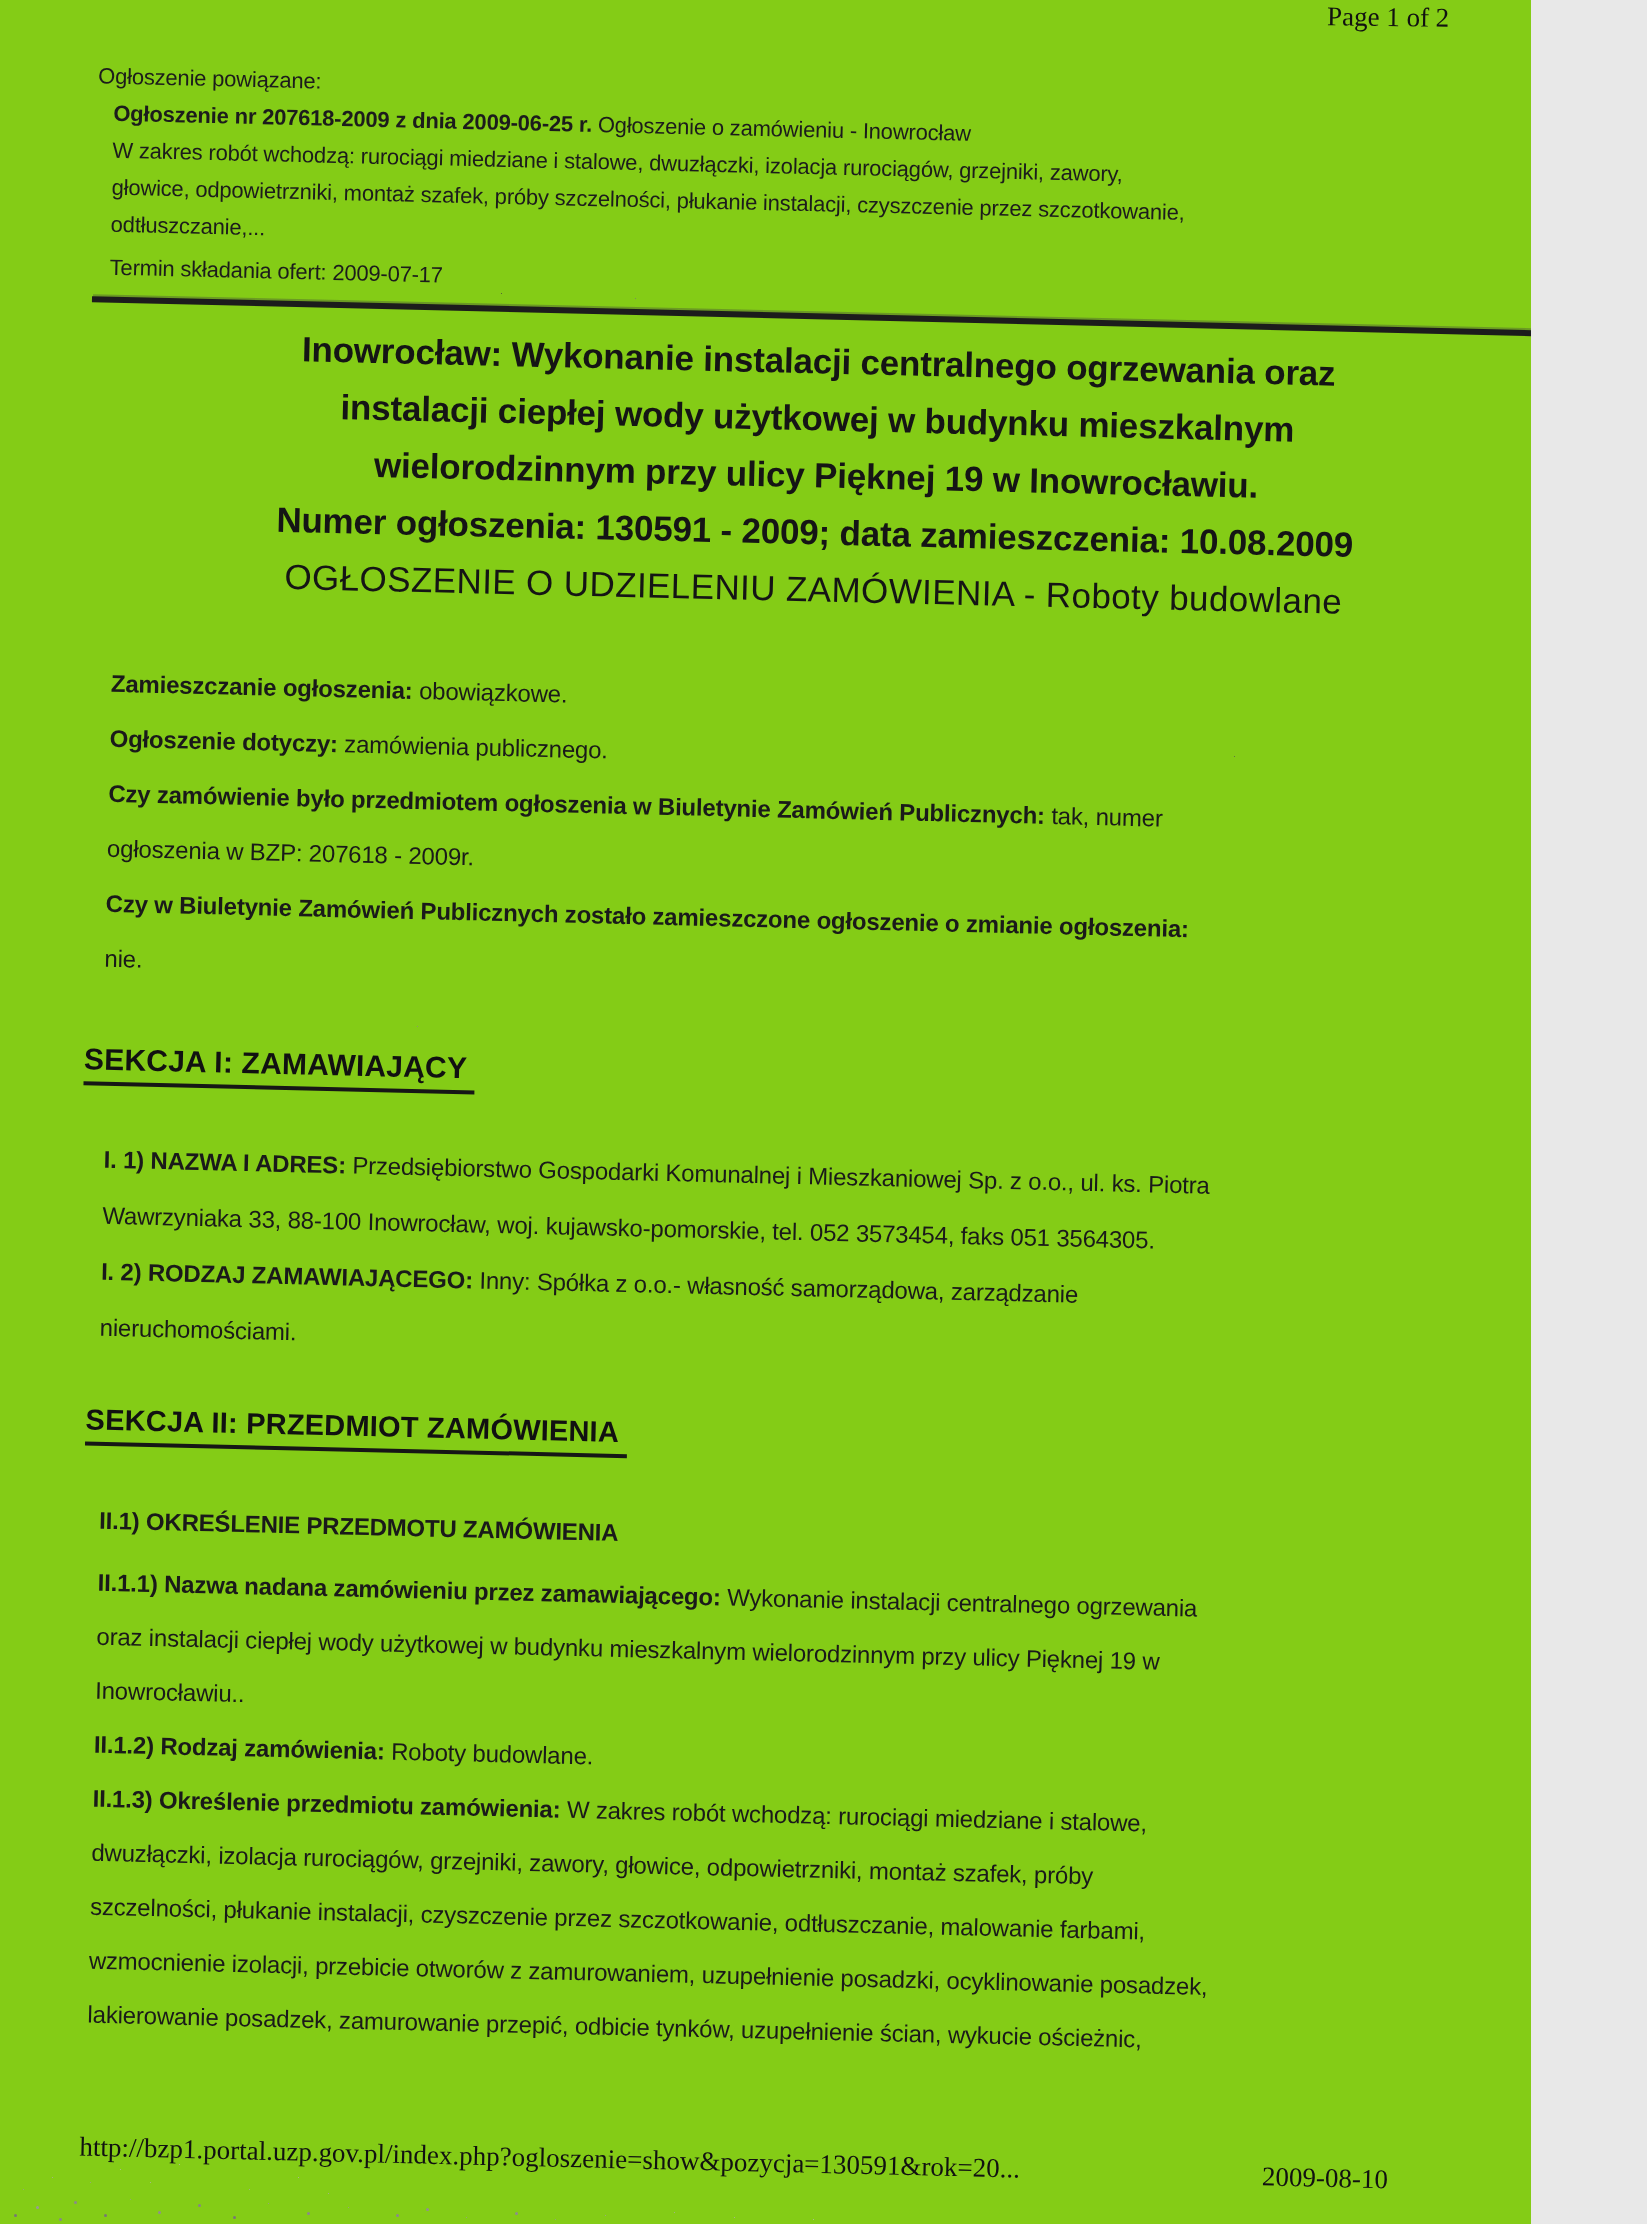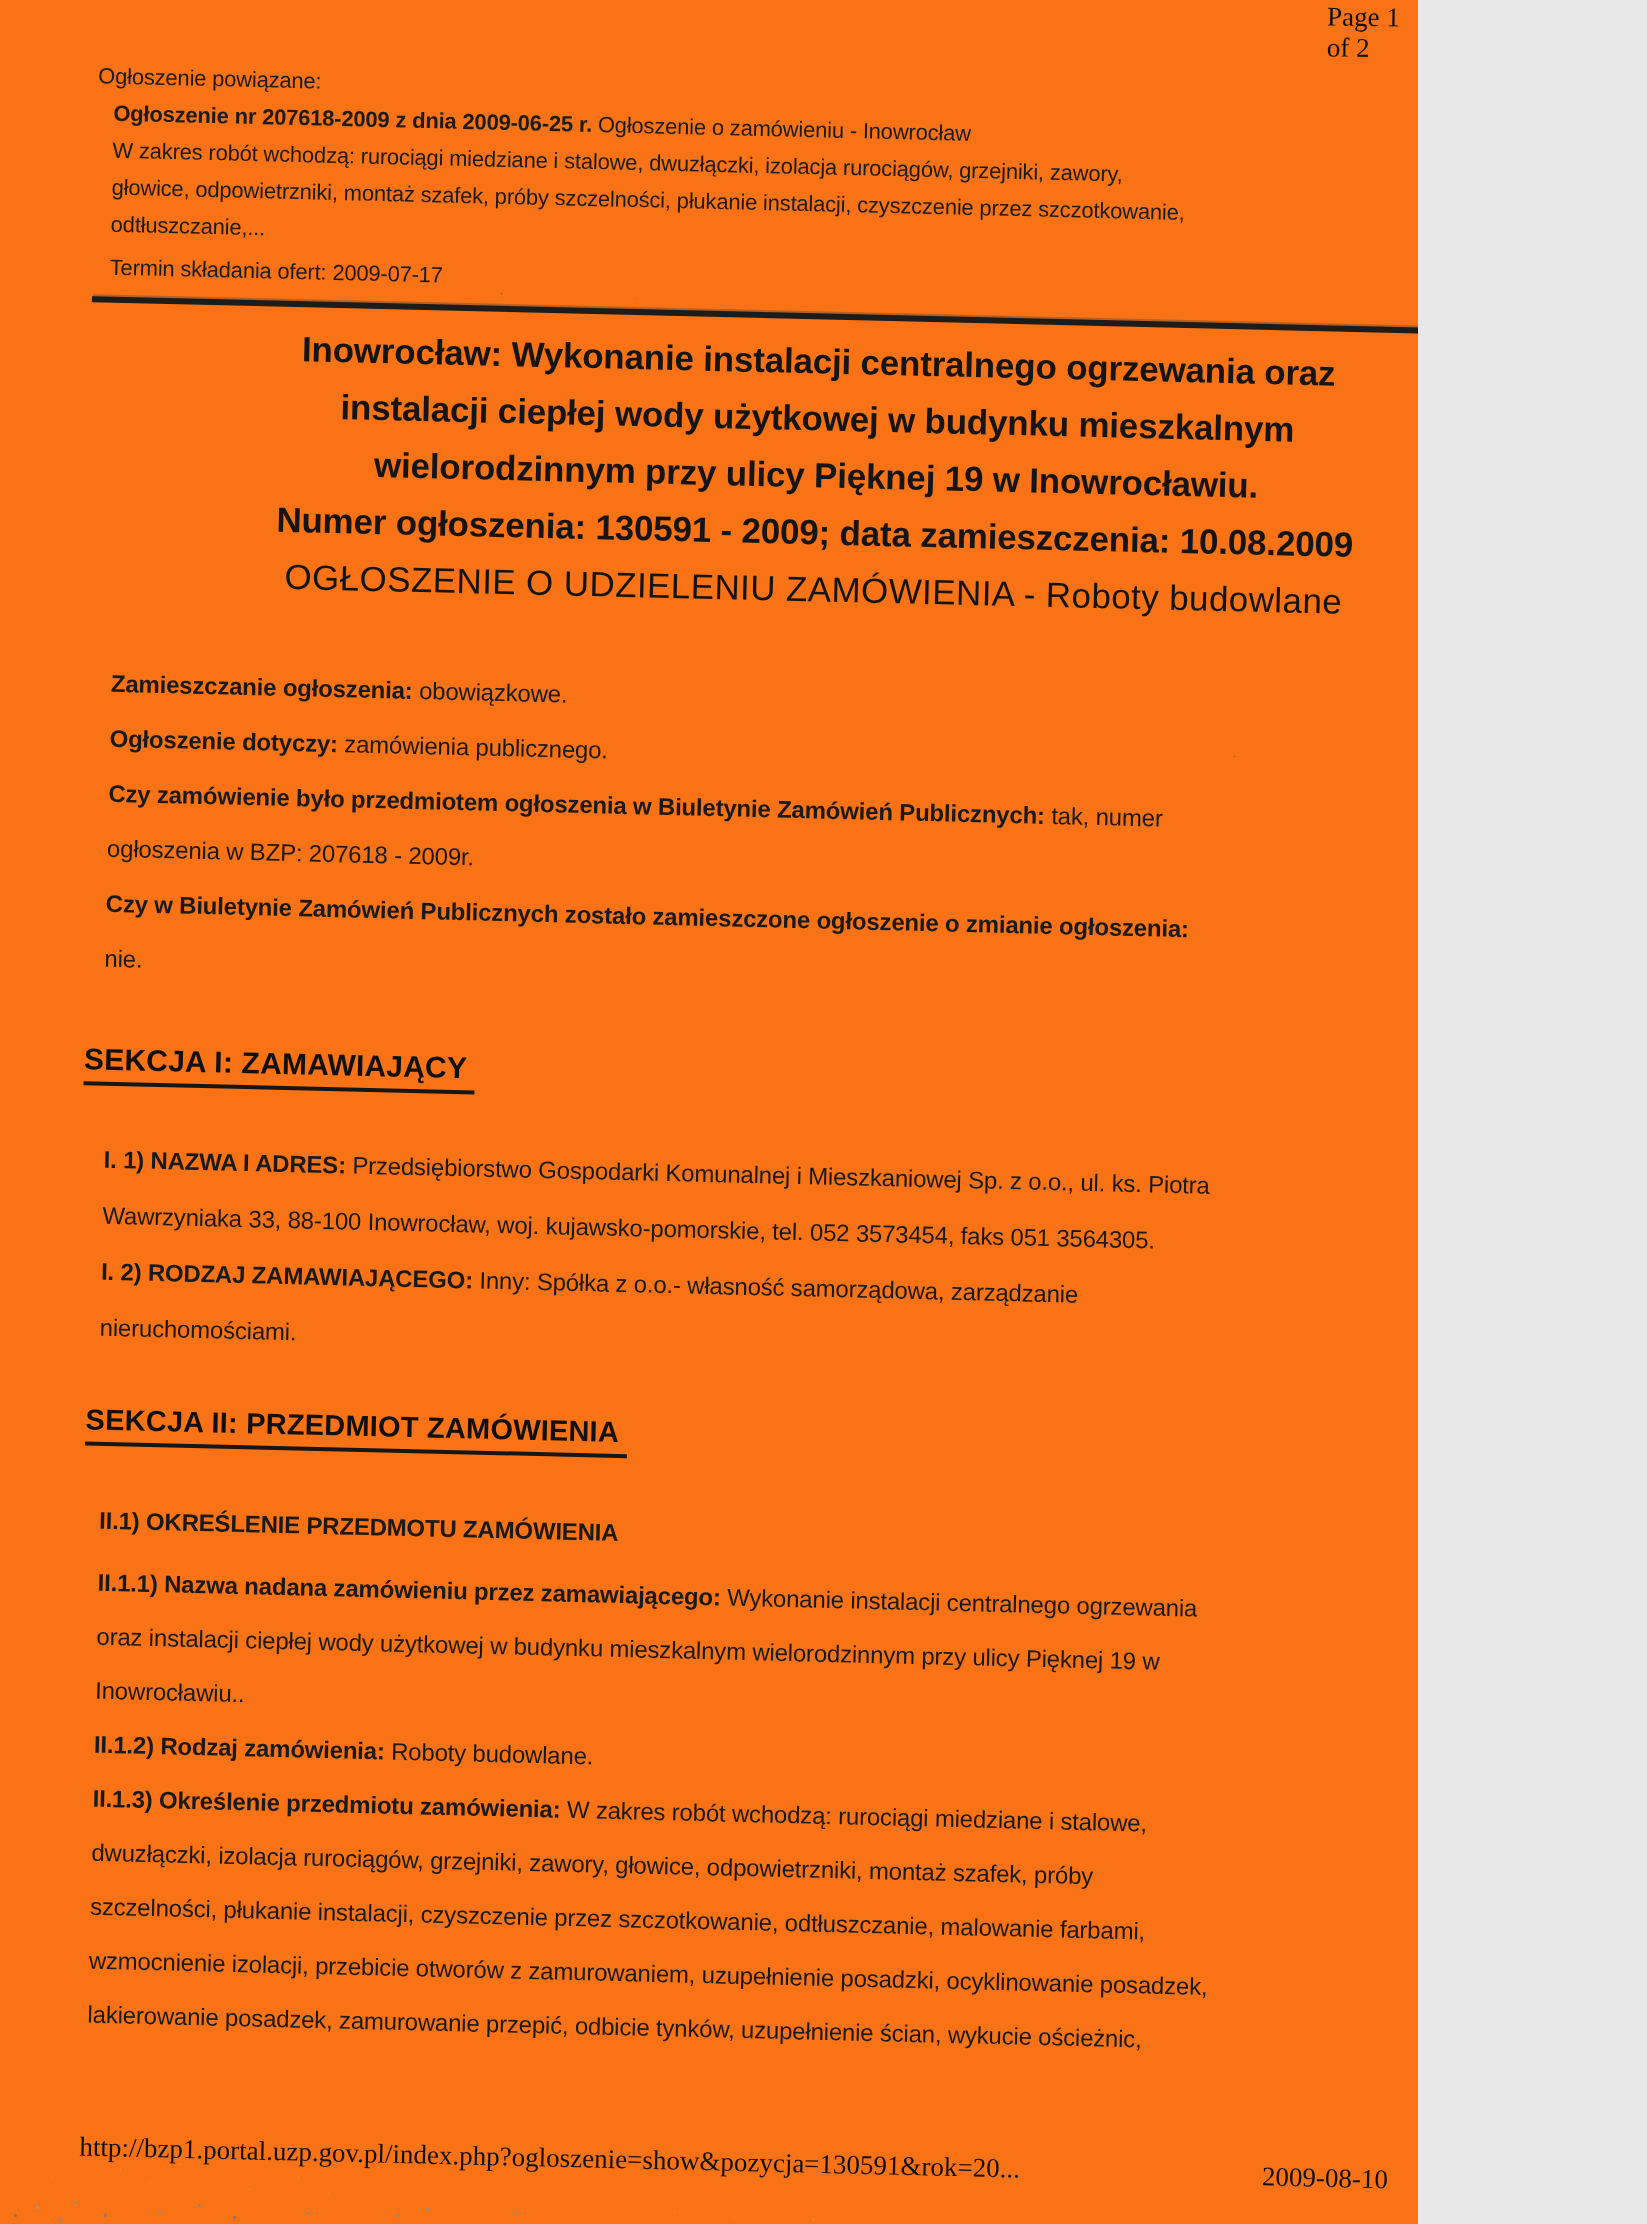--- a/index.html
+++ b/index.html
@@ -1,18 +1,18 @@
 <!DOCTYPE html>
 <html><head>
 <meta charset="utf-8">
 <style>
   html,body{margin:0;padding:0;background:#e8e8e8;}
   .page{
-    position:relative; width:1418px; height:2225px;
-    background:#f97316; overflow:hidden;
+    position:relative; width:1531px; height:2225px;
+    background:#84cc16; overflow:hidden;
     color:#1a1a1a;
     font-family:"Liberation Sans", sans-serif;
   }
   .sheet{
     position:absolute; left:0; top:0; width:1647px; height:2225px;
     transform:rotate(1.35deg); transform-origin:0 0;
   }
   .page-label{
     position:absolute; left:1327px; top:2px;
     font-family:"Liberation Serif", serif; font-size:27px; color:#111;

